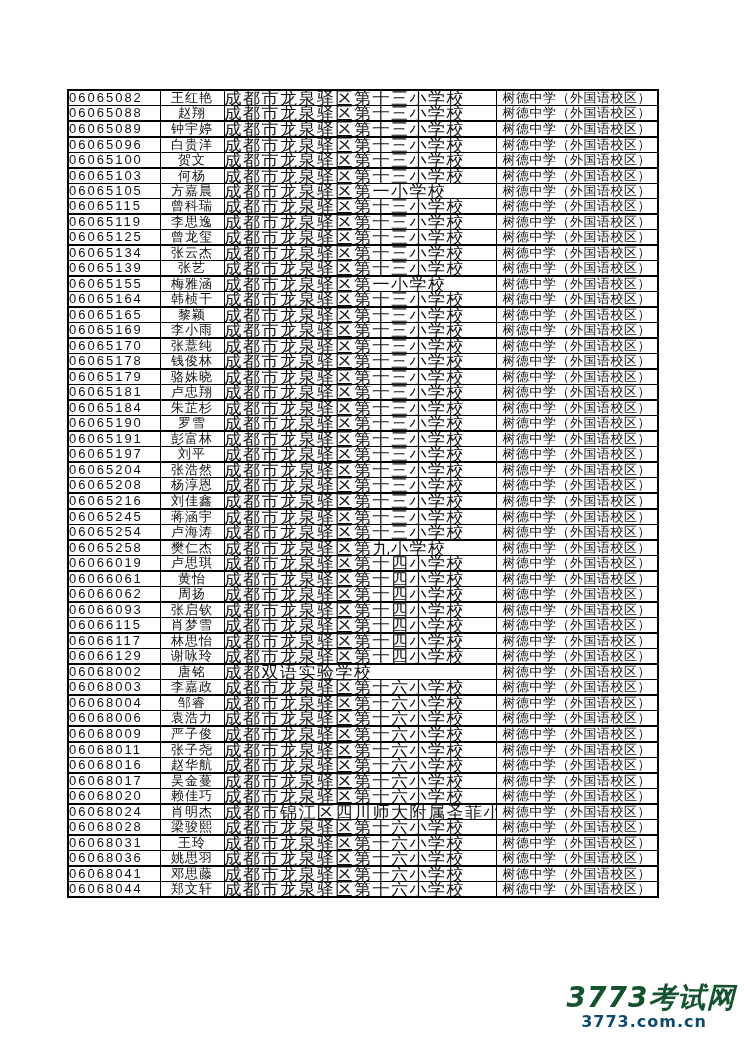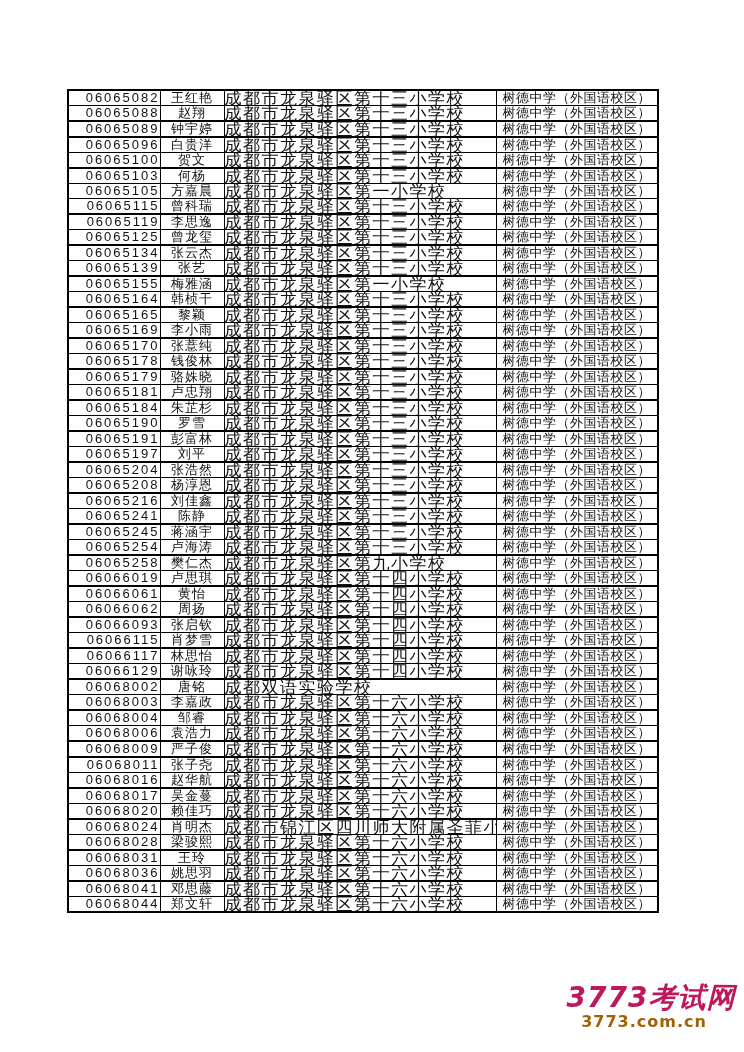--- a/index.html
+++ b/index.html
@@ -39,21 +39,21 @@
   tr.tick td:first-child::before {
     content: "";
     position: absolute;
     left: -10px;
     top: -2px;
     width: 8px;
     height: 3px;
     background: #000000;
   }
   td.c-id {
-    text-align: right;
+    text-align: left;
     font-size: 13px;
     letter-spacing: 2px;
     font-family: "Liberation Sans", "DejaVu Sans", sans-serif;
   }
   td.c-name {
     text-align: center;
     font-size: 13px;
     letter-spacing: 1px;
   }
   td.c-school {
@@ -260,26 +260,20 @@
           <td class="c-name">杨淳恩</td>
           <td class="c-school">成都市龙泉驿区第十三小学校</td>
           <td class="c-admit">树德中学（外国语校区）</td>
         </tr>
         <tr class="thick">
           <td class="c-id">06065216</td>
           <td class="c-name">刘佳鑫</td>
           <td class="c-school">成都市龙泉驿区第十三小学校</td>
           <td class="c-admit">树德中学（外国语校区）</td>
         </tr>
-        <tr>
-          <td class="c-id">06065241</td>
-          <td class="c-name">陈静</td>
-          <td class="c-school">成都市龙泉驿区第十三小学校</td>
-          <td class="c-admit">树德中学（外国语校区）</td>
-        </tr>
         <tr class="thick tick">
           <td class="c-id">06065245</td>
           <td class="c-name">蒋涵宇</td>
           <td class="c-school">成都市龙泉驿区第十三小学校</td>
           <td class="c-admit">树德中学（外国语校区）</td>
         </tr>
         <tr>
           <td class="c-id">06065254</td>
           <td class="c-name">卢海涛</td>
           <td class="c-school">成都市龙泉驿区第十三小学校</td>
@@ -420,17 +414,17 @@
         <tr>
           <td class="c-id">06068044</td>
           <td class="c-name">郑文轩</td>
           <td class="c-school">成都市龙泉驿区第十六小学校</td>
           <td class="c-admit">树德中学（外国语校区）</td>
         </tr>
       </tbody>
   </table>
 
   <div class="watermark">
-    <div class="wm-name" style="color: #be185d;">3773考试网</div>
-    <div class="wm-url" style="color: #a16207;">3773.com.cn</div>
+    <div class="wm-name" style="color: #14532d;">3773考试网</div>
+    <div class="wm-url" style="color: #0c4a6e;">3773.com.cn</div>
   </div>
 
 </div>
 
 </body></html>

